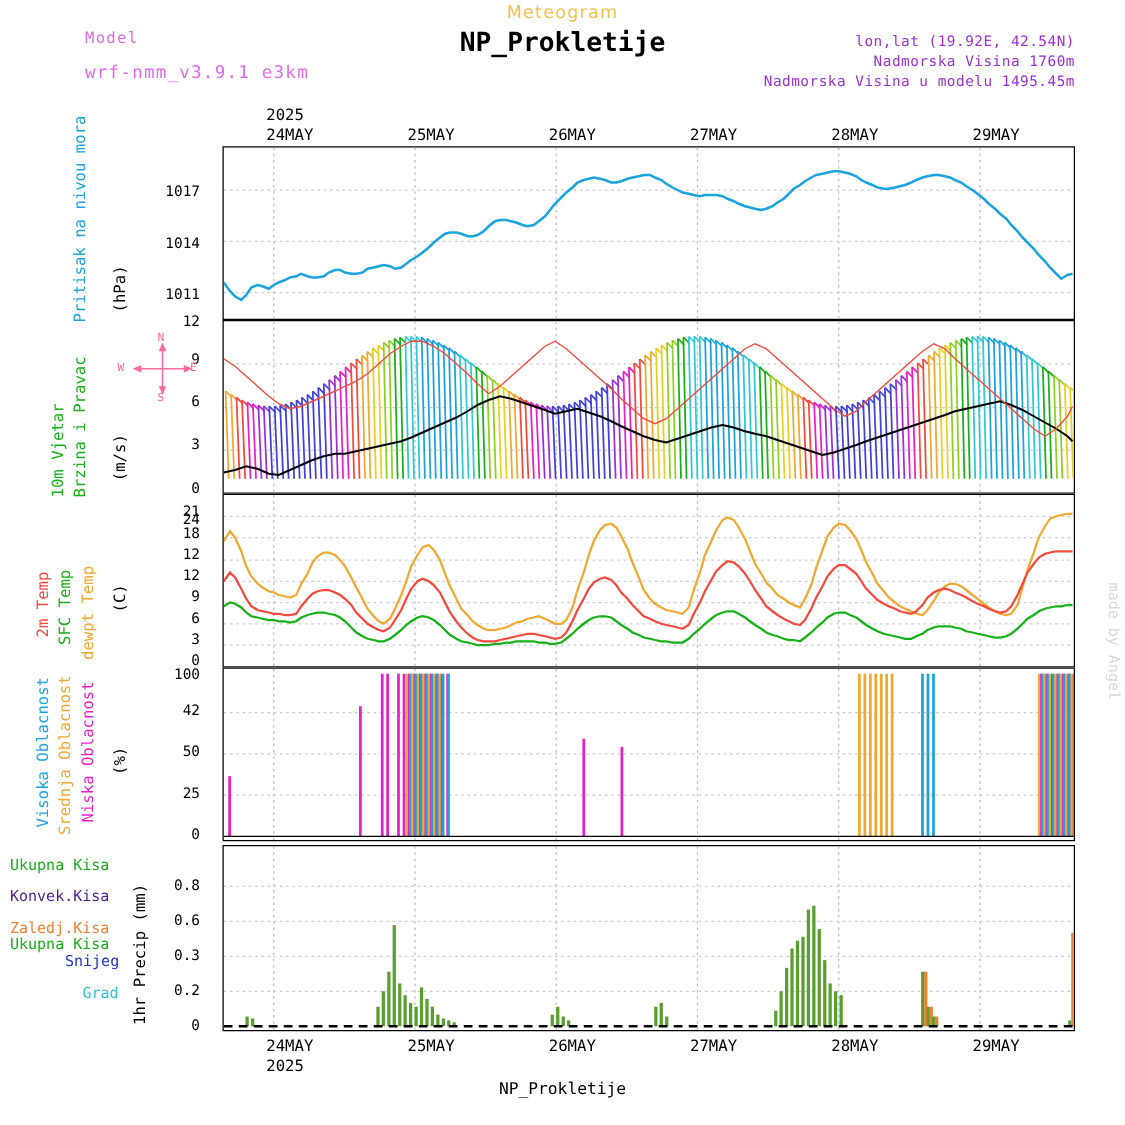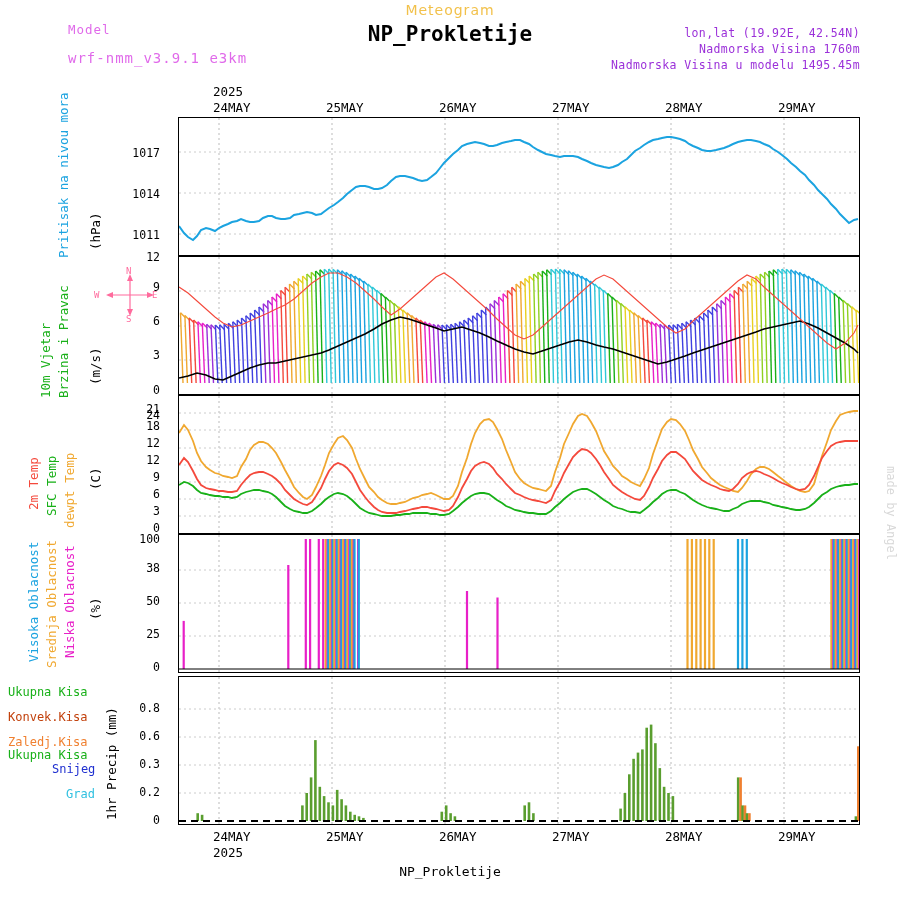--- a/index.html
+++ b/index.html
@@ -601,21 +601,21 @@
         <rect x="675.6" y="4.0" width="2.2" height="130.0" fill="#1ba3e0"></rect>
         <rect x="677.4" y="4.0" width="2.2" height="130.0" fill="#f0a830"></rect>
         <rect x="679.2" y="4.0" width="2.2" height="130.0" fill="#e820c8"></rect>
       </g>
     <line x1="0" y1="134" x2="680" y2="134" stroke="#000" stroke-width="1"></line>
   </svg>
 </div>
 <div class="abs ylab" style="left:118px;top:660px;">0</div>
 <div class="abs ylab" style="left:118px;top:627px;">25</div>
 <div class="abs ylab" style="left:118px;top:594px;">50</div>
-<div class="abs ylab" style="left:118px;top:561px;">38</div>
+<div class="abs ylab" style="left:118px;top:561px;">42</div>
 <div class="abs ylab" style="left:112px;top:532px;width:48px;">100</div>
 <div class="abs rotlab" style="left:26px;top:662px;transform:rotate(-90deg);color:#1ba3e0;">Visoka Oblacnost</div>
 <div class="abs rotlab" style="left:44px;top:668px;transform:rotate(-90deg);color:#f0a830;">Srednja Oblacnost</div>
 <div class="abs rotlab" style="left:62px;top:658px;transform:rotate(-90deg);color:#e820c8;">Niska Oblacnost</div>
 <div class="abs unit" style="left:88px;top:620px;transform:rotate(-90deg);transform-origin:left top;">(%)</div>
 
 <div class="abs panel" id="panel-precip">
   <svg class="plotsvg" width="680" height="147" viewBox="0 0 680 147" preserveAspectRatio="none">
     <g stroke="#bbbbbb" stroke-width="1" stroke-dasharray="2,3">
       <line x1="40" y1="0" x2="40" y2="147"></line>
@@ -682,21 +682,21 @@
   </svg>
 </div>
 <div class="abs ylab" style="left:118px;top:813px;">0</div>
 <div class="abs ylab" style="left:110px;top:785px;width:50px;">0.2</div>
 <div class="abs ylab" style="left:110px;top:757px;width:50px;">0.3</div>
 <div class="abs ylab" style="left:110px;top:729px;width:50px;">0.6</div>
 <div class="abs ylab" style="left:110px;top:701px;width:50px;">0.8</div>
 <div class="abs rotlab" style="left:8px;top:748px;transform:rotate(0deg);color:#18b018;font-size:12px;">Ukupna Kisa</div>
 
 <div class="abs" style="left:8px;top:685px;color:#18b018;font-size:12px;font-family:'DejaVu Sans Mono',monospace;">Ukupna Kisa</div>
-<div class="abs" style="left:8px;top:710px;color:#c2410c;font-size:12px;font-family:'DejaVu Sans Mono',monospace;">Konvek.Kisa</div>
+<div class="abs" style="left:8px;top:710px;color:#4c1d95;font-size:12px;font-family:'DejaVu Sans Mono',monospace;">Konvek.Kisa</div>
 <div class="abs" style="left:8px;top:735px;color:#f08030;font-size:12px;font-family:'DejaVu Sans Mono',monospace;">Zaledj.Kisa</div>
 <div class="abs" style="left:52px;top:762px;color:#2030d0;font-size:12px;font-family:'DejaVu Sans Mono',monospace;">Snijeg</div>
 <div class="abs" style="left:66px;top:787px;color:#30c0e0;font-size:12px;font-family:'DejaVu Sans Mono',monospace;">Grad</div>
 <div class="abs unit" style="left:104px;top:820px;transform:rotate(-90deg);transform-origin:left top;">1hr Precip (mm)</div>
 
 <div class="abs bottick" style="left:213px;top:829px;">24MAY</div>
 <div class="abs bottick" style="left:326px;top:829px;">25MAY</div>
 <div class="abs bottick" style="left:439px;top:829px;">26MAY</div>
 <div class="abs bottick" style="left:552px;top:829px;">27MAY</div>
 <div class="abs bottick" style="left:665px;top:829px;">28MAY</div>

